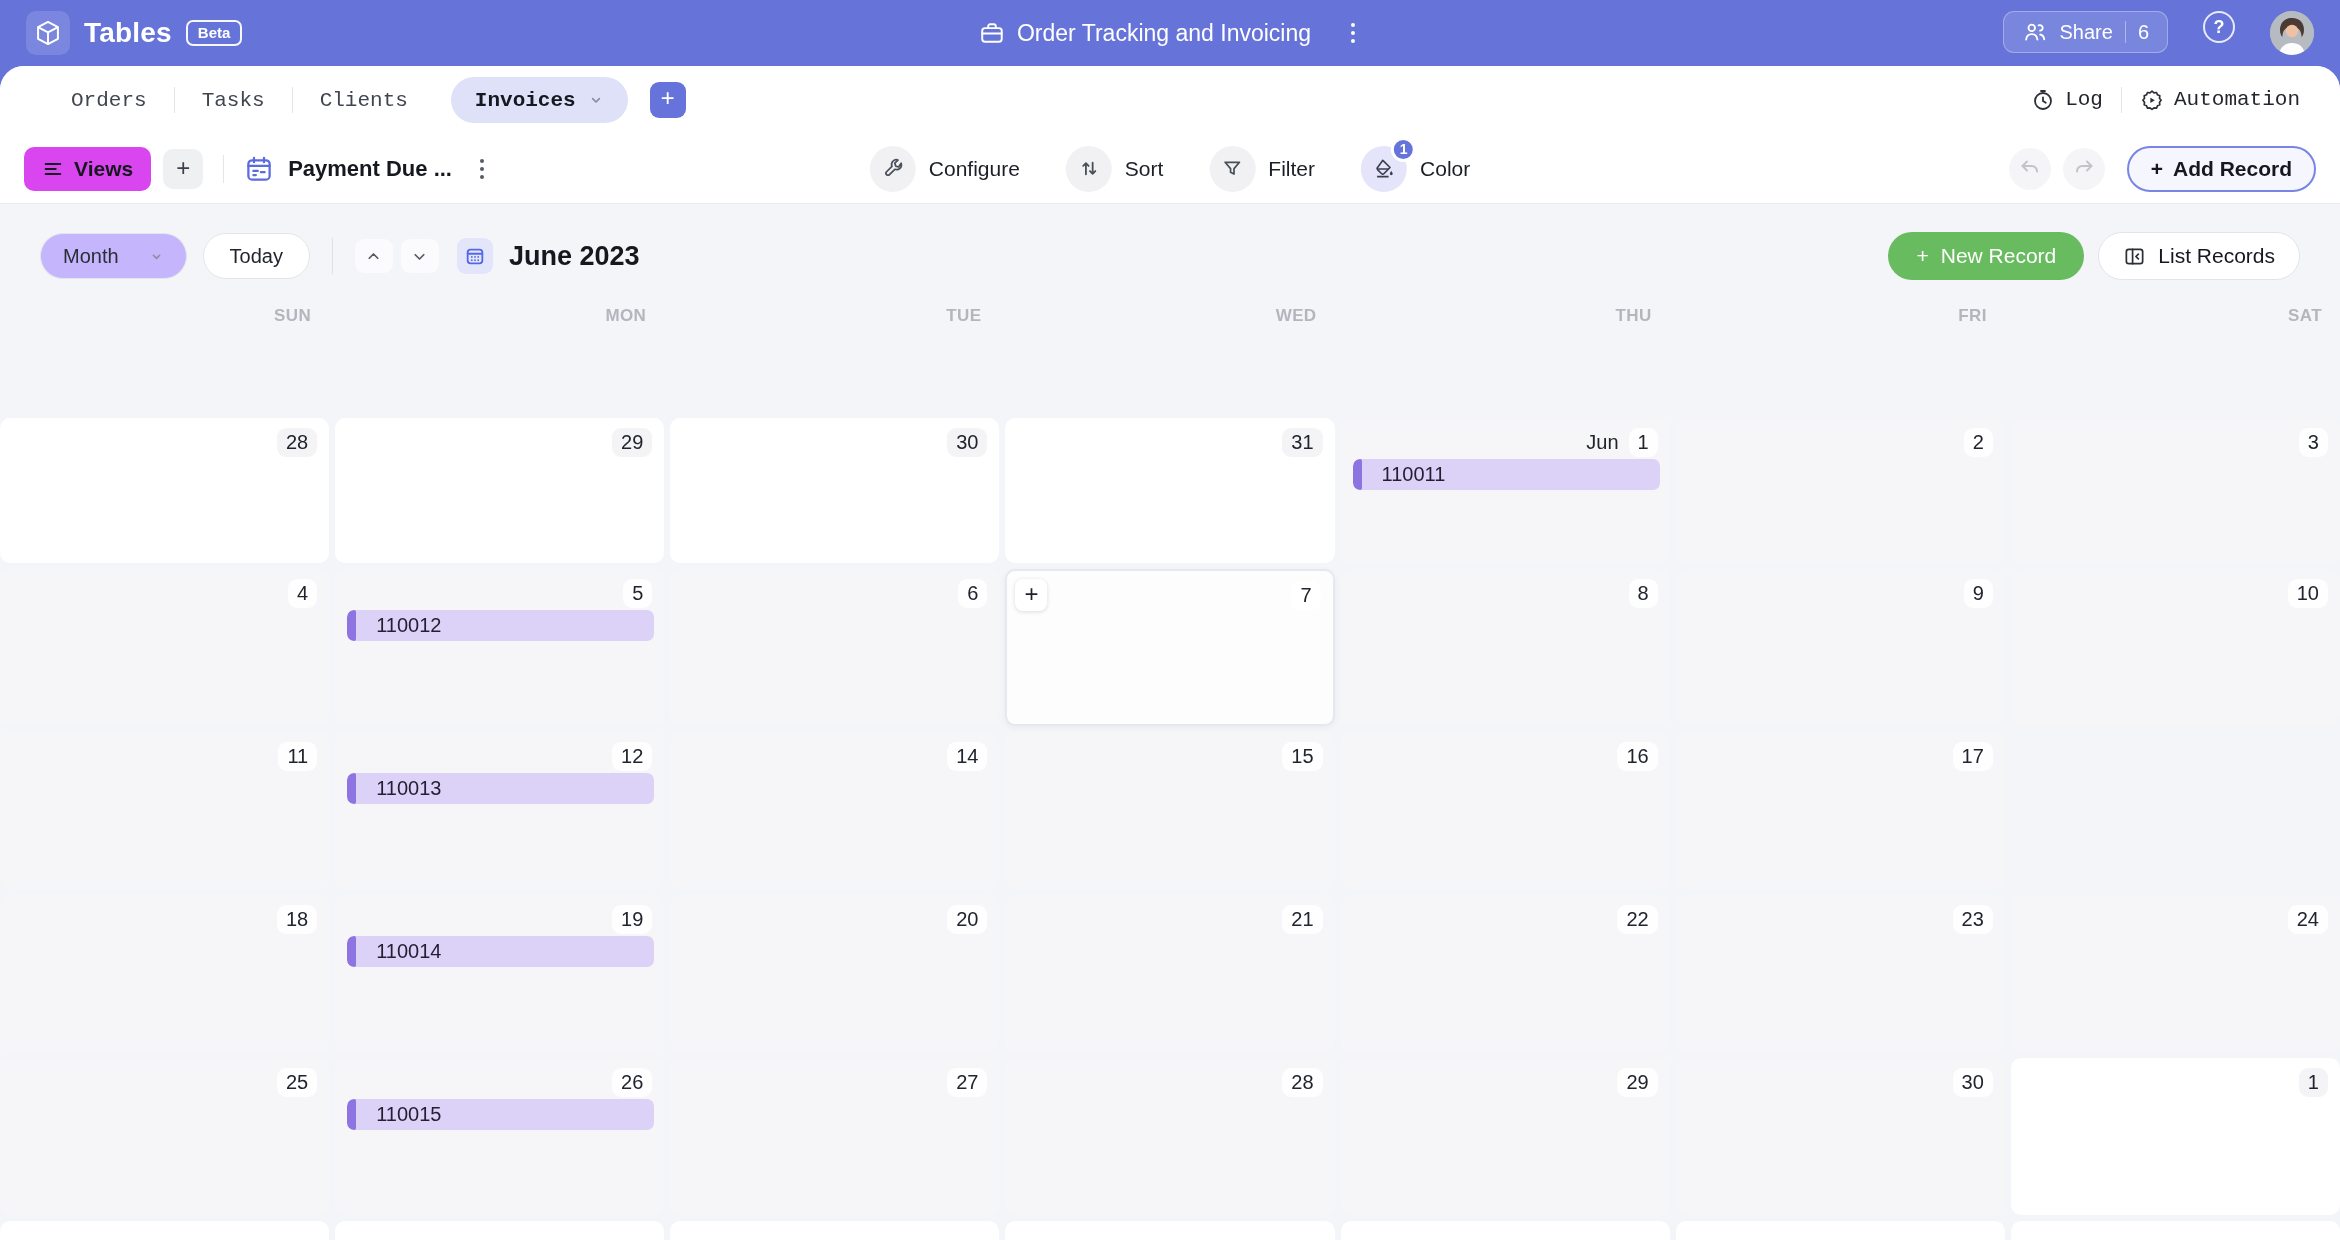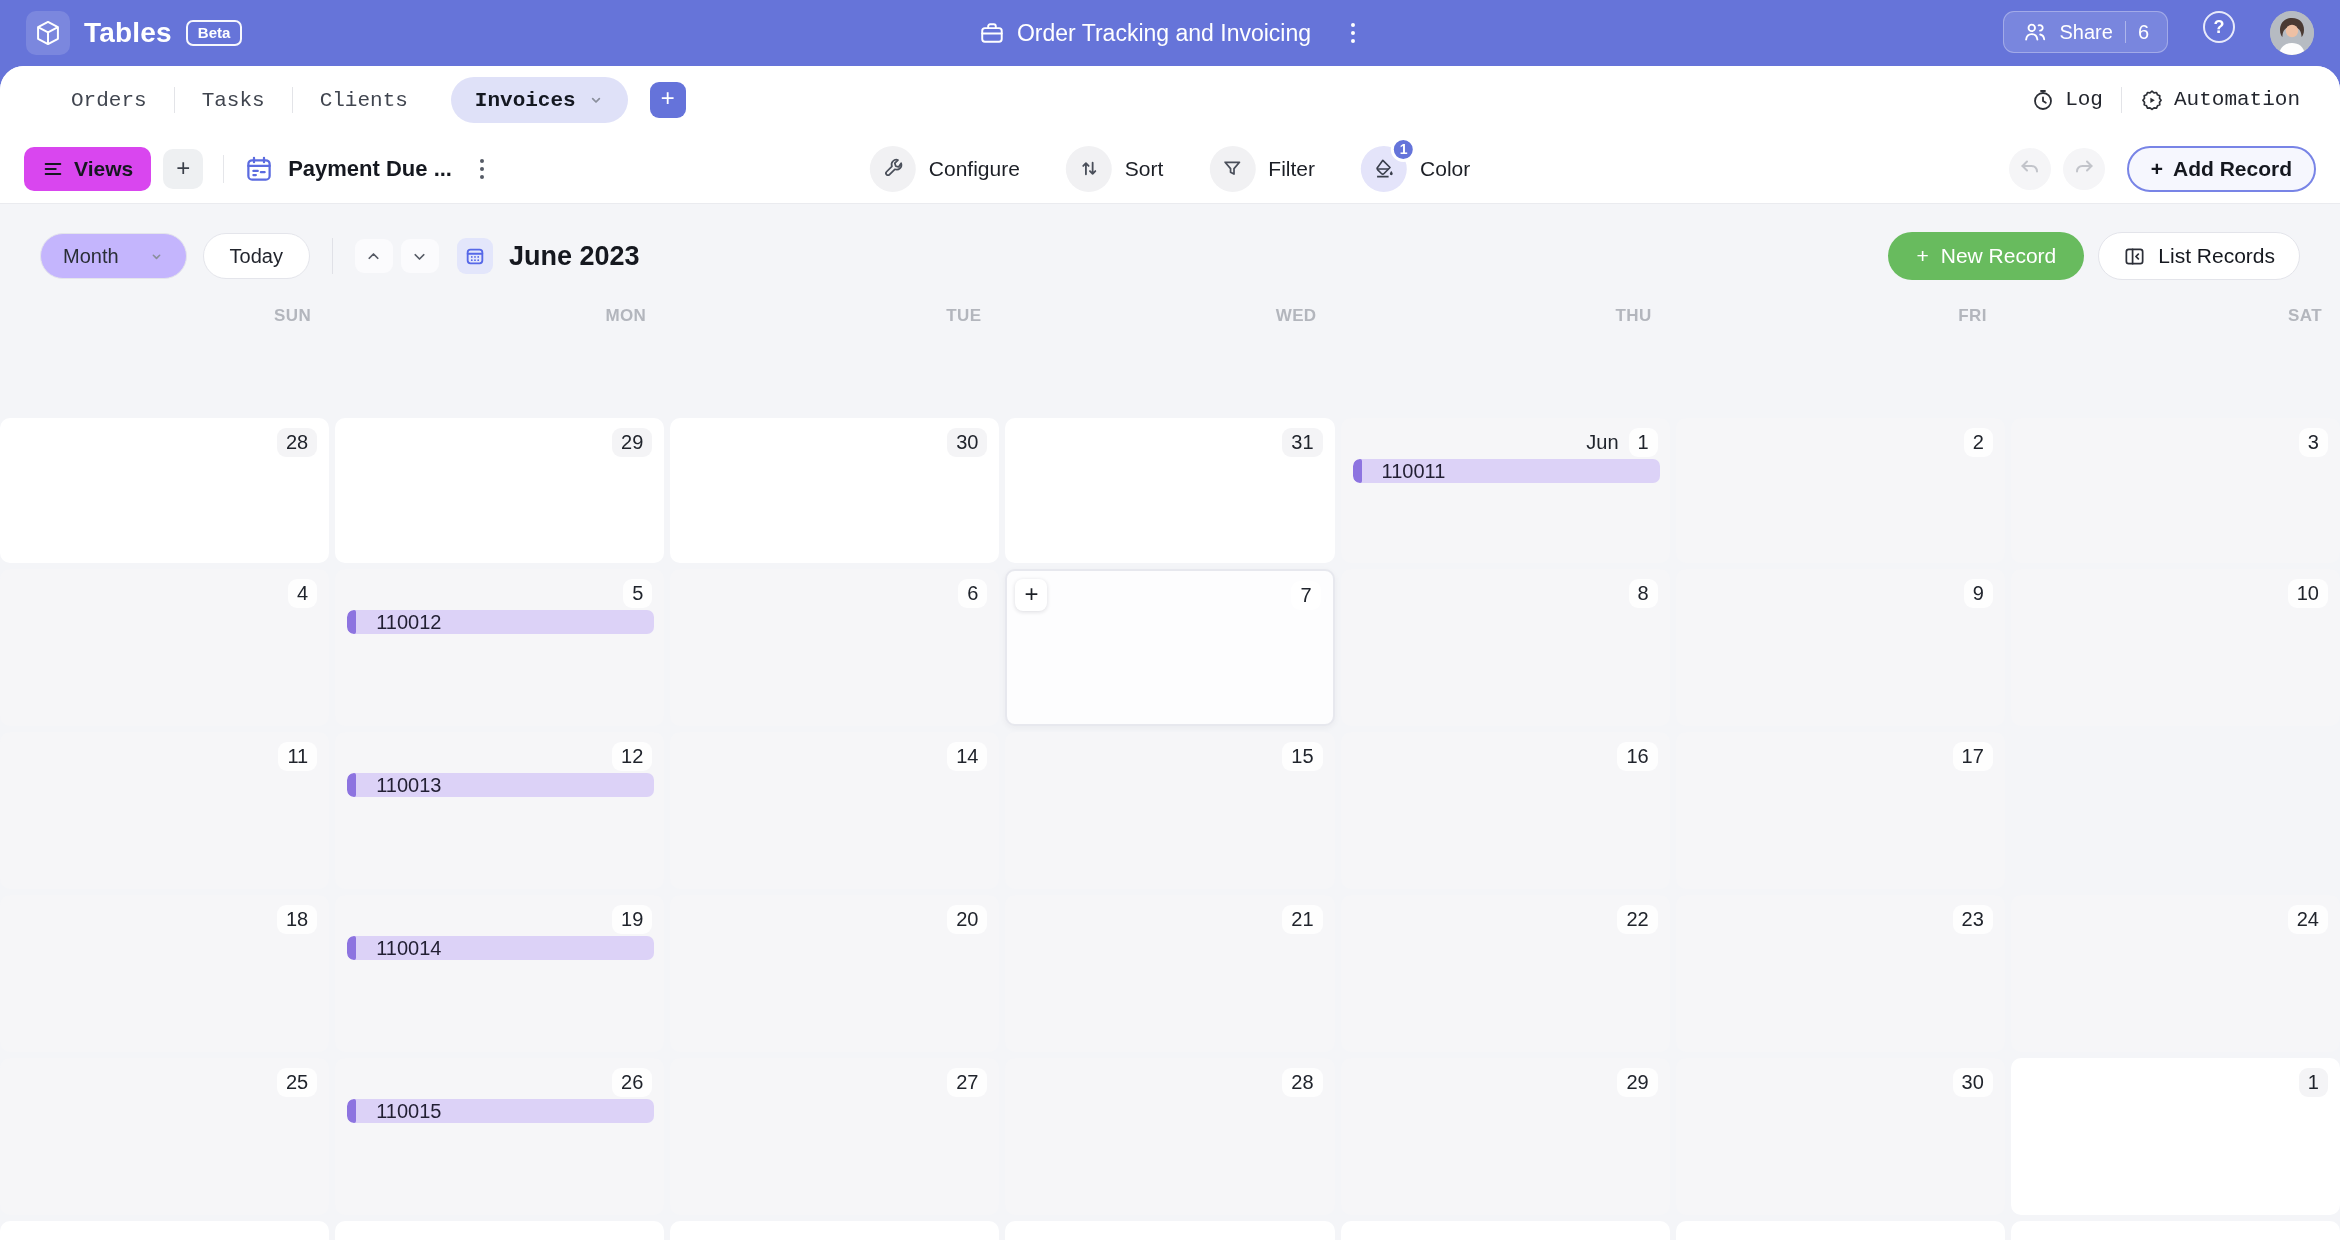--- a/index.html
+++ b/index.html
@@ -69,21 +69,21 @@
   .grid { display:flex; flex-direction:column; gap:6px; margin-top:92px; }
   .week-row { display:grid; grid-template-columns:repeat(7,1fr); gap:6px; height:157px; }
   .week-row.first { height:145px; }
   .day-cell { background:var(--cell-bg,#f6f6f8); border-radius:10px; position:relative; }
   .day-cell.other { background:var(--cell-other-bg,#ffffff); }
   .day-cell.hover { background:#fdfdfe; border:2px solid #e7e8ee; box-shadow:0 2px 6px rgba(30,34,60,.05); }
   .date-row { position:absolute; top:10px; right:12px; display:flex; align-items:center; gap:10px; }
   .month-prefix { font-size:20px; font-weight:500; color:#20242c; }
   .date-badge { padding:3px 9px; border-radius:9px; font-size:20px; font-weight:500; color:#20242c; background:rgba(255,255,255,.85); }
   .day-cell.other .date-badge { background:#f4f4f6; }
-  .record-pill { position:absolute; top:41px; left:12px; right:10px; height:24px; background:var(--record-bg,#dcd2f7); border-radius:7px; display:flex; align-items:center; overflow:hidden; }
+  .record-pill { position:absolute; top:41px; left:12px; right:10px; height:31px; background:var(--record-bg,#dcd2f7); border-radius:7px; display:flex; align-items:center; overflow:hidden; }
   .record-bar { width:9px; align-self:stretch; background:var(--record-bar,#8d74e0); border-radius:7px 2px 2px 7px; flex:0 0 auto; }
   .record-label { margin-left:20px; font-size:20px; font-weight:500; color:#221f33; }
   .cell-add { position:absolute; top:8px; left:8px; width:32px; height:32px; background:#fff; border-radius:8px; box-shadow:0 1px 4px rgba(20,24,40,.14); display:flex; align-items:center; justify-content:center; font-size:24px; color:#1d2026; padding-bottom:2px; }
 
   svg { display:block; }
 </style>
 </head>
 <body>
 
 <div class="topbar">

